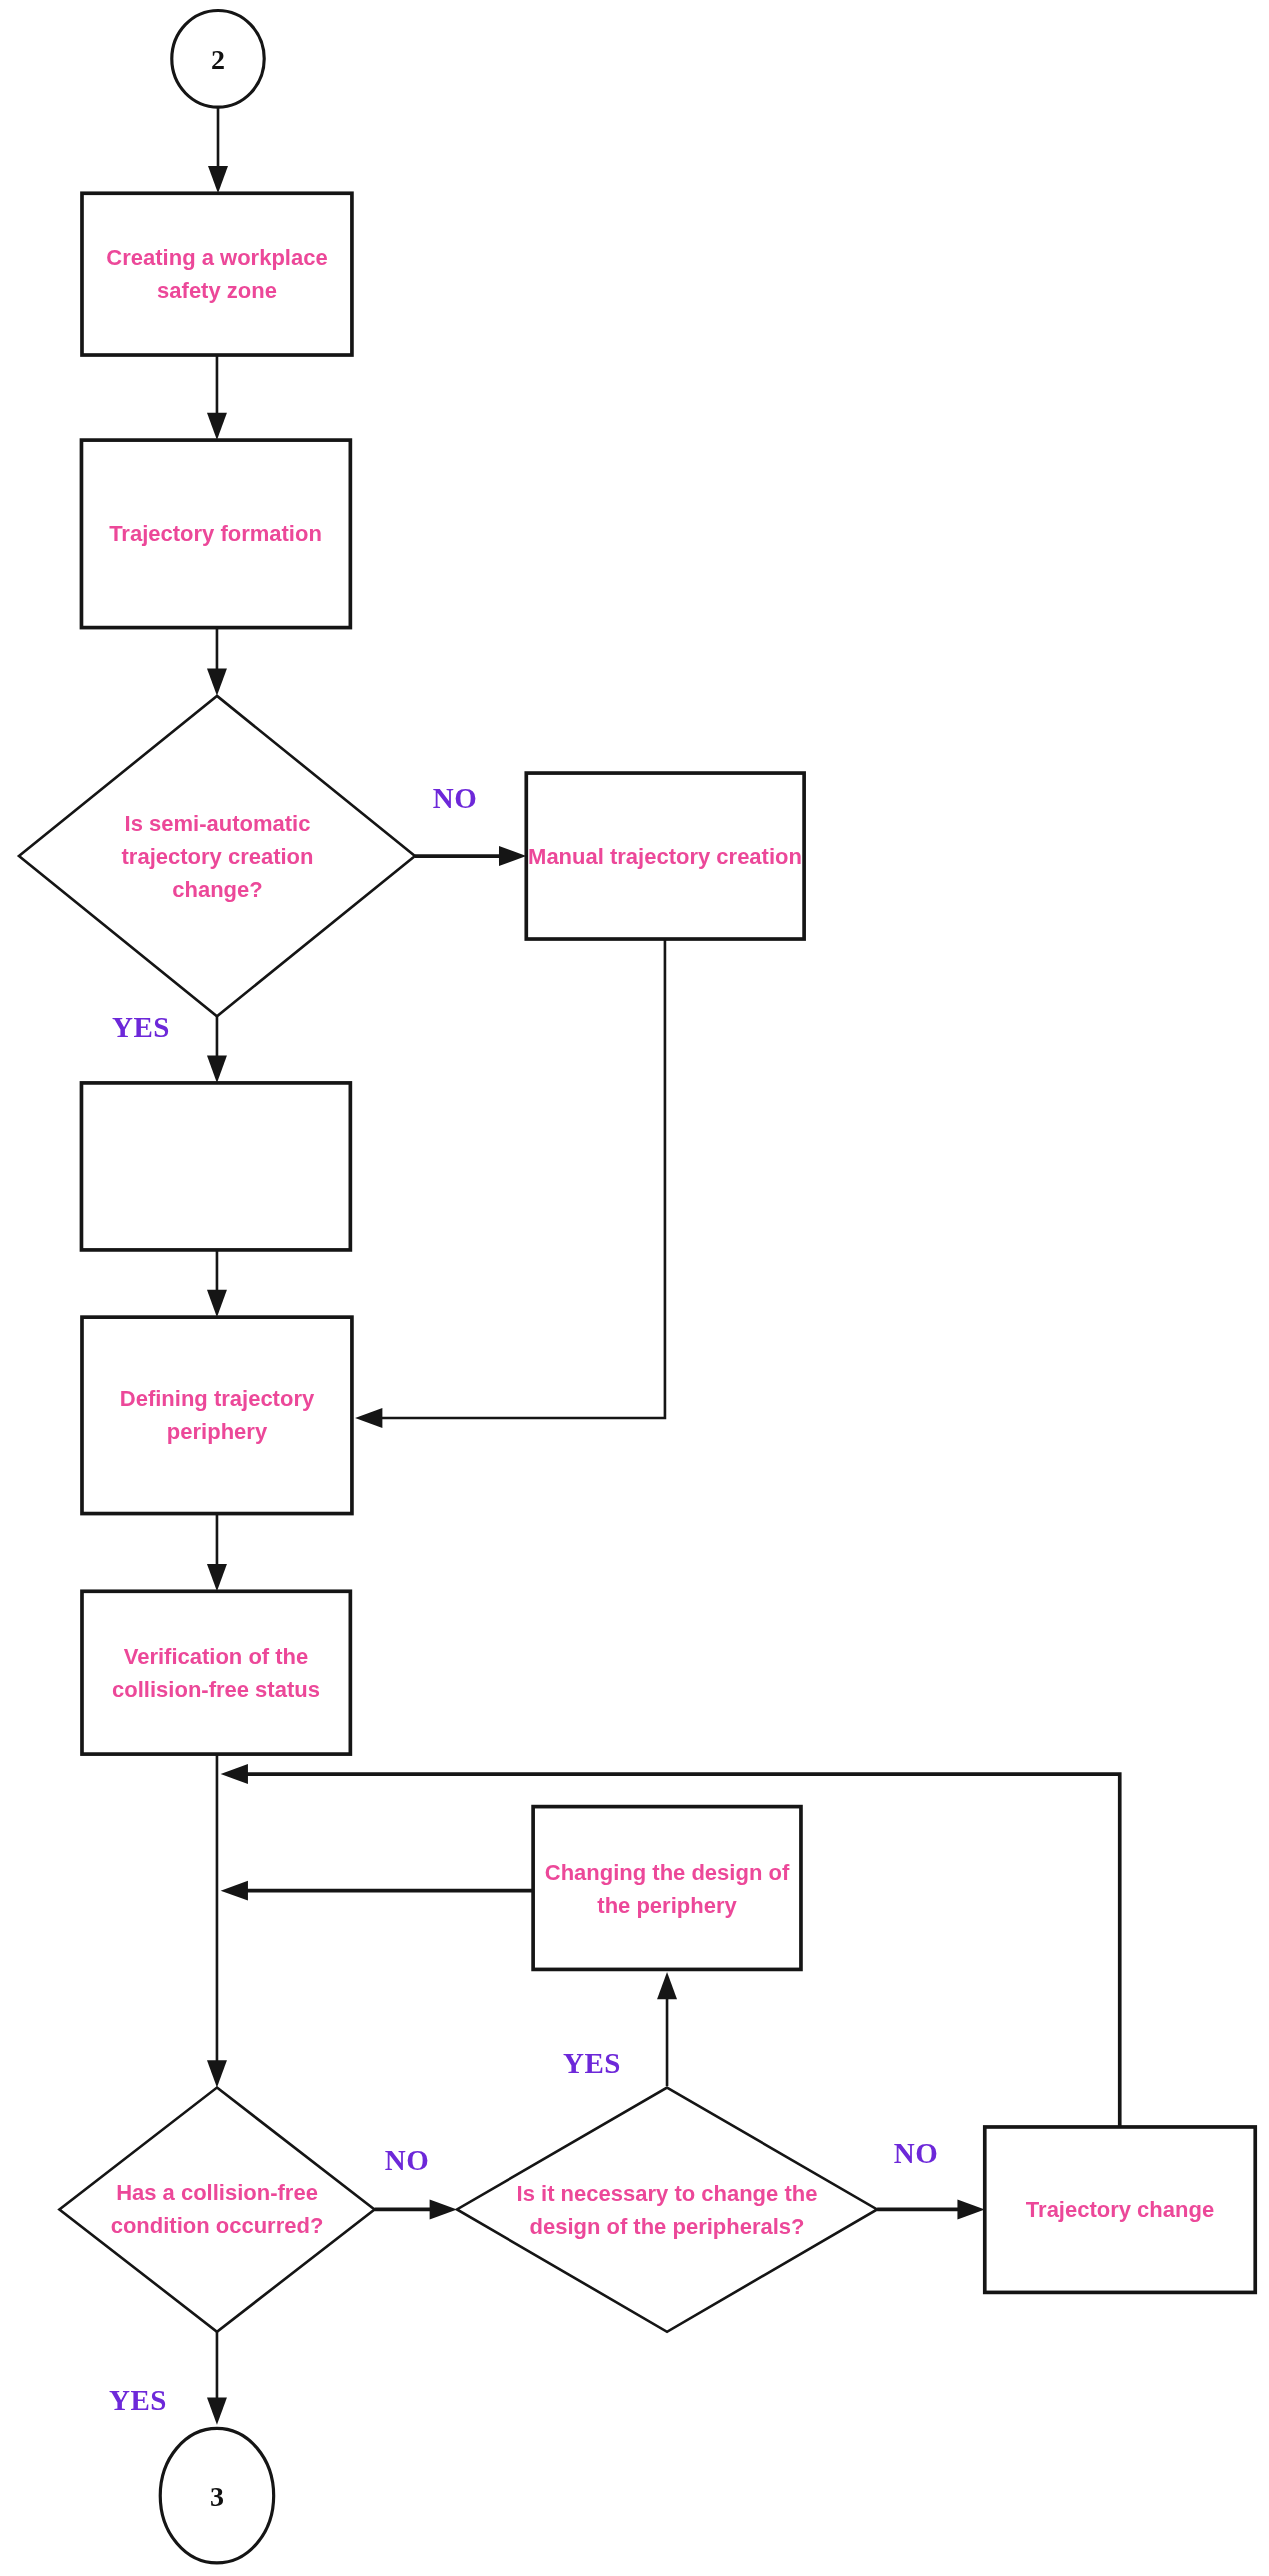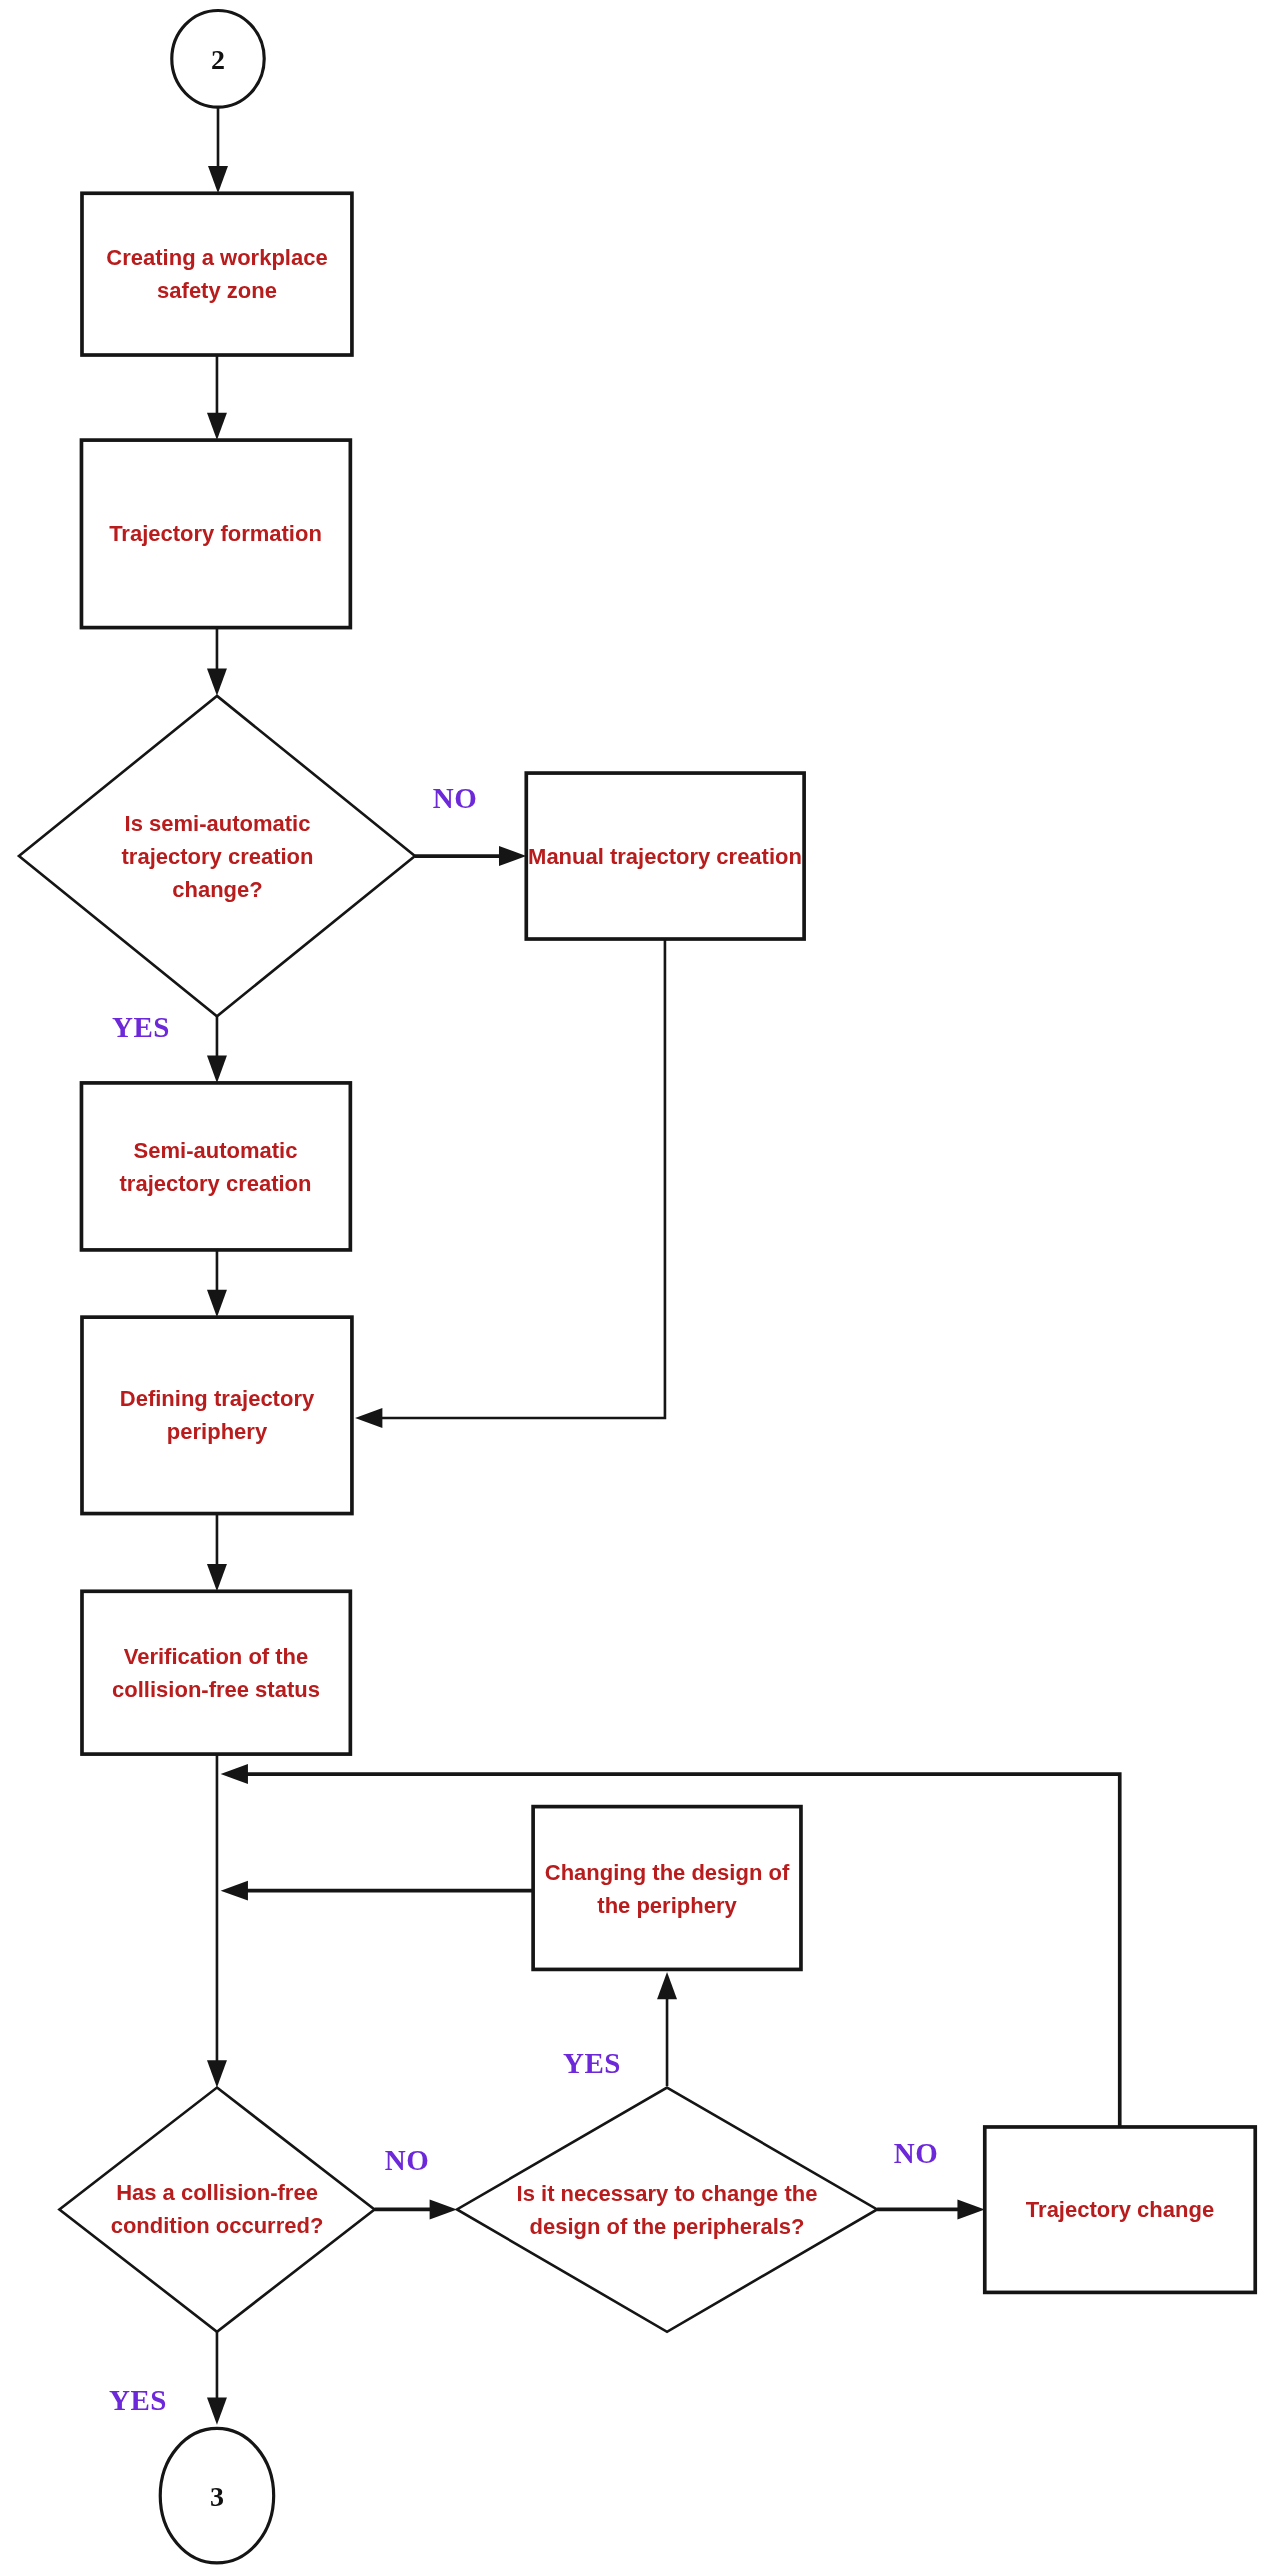--- a/index.html
+++ b/index.html
@@ -1,20 +1,20 @@
 <!DOCTYPE html>
 <html style="font-size:8.4px"><head>
 <meta charset="utf-8">
 <style>
   html,body{margin:0;padding:0;background:#ffffff;}
   #canvas{position:relative;width:1270px;height:2576px;background:#ffffff;overflow:hidden;
           font-family:"Liberation Sans",sans-serif;}
   #shapes{position:absolute;left:0;top:0;width:1270px;height:2576px;}
   .node-text{position:absolute;display:flex;align-items:center;justify-content:center;
-             text-align:center;font-weight:bold;font-size:22px;line-height:1.5;color:#b91c1c;
+             text-align:center;font-weight:bold;font-size:22px;line-height:1.5;color:#ec4899;
              font-family:"Liberation Sans",sans-serif;}
   .edge-label{position:absolute;transform:translate(-50%,-50%);font-weight:bold;font-size:29px;
               color:#6d28d9;font-family:"Liberation Serif",serif;letter-spacing:0.5px;}
   .circle-label{position:absolute;transform:translate(-50%,-50%);font-weight:bold;font-size:28px;
                 color:#111;font-family:"Liberation Serif",serif;}
 </style>
 </head>
 <body>
 
 <div id="canvas">
@@ -69,21 +69,20 @@
     <polygon points="1875,4207 1823,4188 1823,4226" fill="#151515"></polygon>
     <polygon points="413,4617 394,4565 432,4565" fill="#151515"></polygon>
   </svg>
 
   <div class="circle-label" style="left:218px;top:60px;">2</div>
   <div class="circle-label" style="left:217px;top:2497px;">3</div>
 
   <div class="node-text" style="left:82px;top:193px;width:270px;height:162px;">Creating a workplace safety zone</div>
   <div class="node-text" style="left:81px;top:440px;width:269px;height:187px;">Trajectory formation</div>
   <div class="node-text" style="left:526px;top:773px;width:278px;height:166px;">Manual trajectory creation</div>
-  <div class="node-text" style="left:81px;top:1083px;width:269px;height:167px;">Semi-automatic trajectory creation</div>
   <div class="node-text" style="left:82px;top:1317px;width:270px;height:196px;">Defining trajectory periphery</div>
   <div class="node-text" style="left:533px;top:1807px;width:268px;height:163px;">Changing the design of the periphery</div>
   <div class="node-text" style="left:82px;top:1591px;width:268px;height:163px;">Verification of the collision-free status</div>
   <div class="node-text" style="left:985px;top:2127px;width:270px;height:165px;">Trajectory change</div>
 
   <div class="node-text" style="left:86px;top:777px;width:263px;height:158px;">Is semi-automatic trajectory creation change?</div>
   <div class="node-text" style="left:91px;top:2146px;width:252px;height:126px;">Has a collision-free condition occurred?</div>
   <div class="node-text" style="left:504px;top:2131px;width:326px;height:158px;">Is it necessary to change the design of the peripherals?</div>
 
   <div class="edge-label" style="left:455px;top:798px;">NO</div>

